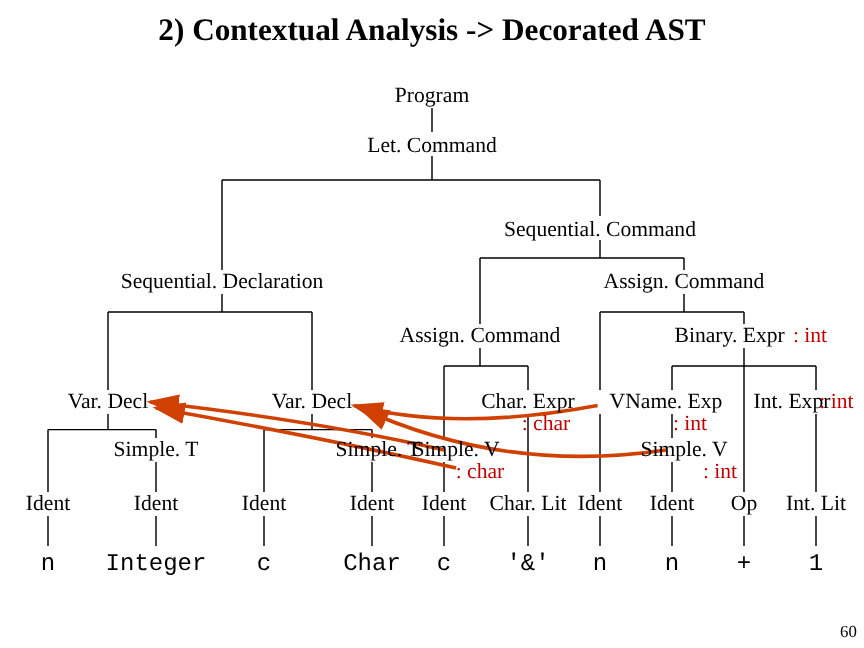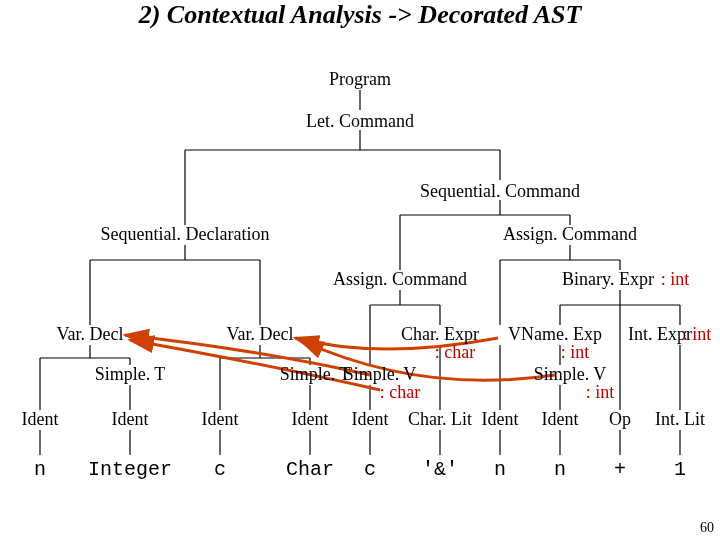--- a/index.html
+++ b/index.html
@@ -9,22 +9,21 @@
     height: 540px;
     font-family: "Times New Roman", serif;
     background: white;
     position: relative;
     overflow: hidden;
   }
   .title {
     font-size: 26px;
     font-weight: bold;
     text-align: center;
-    padding-top: 0;
-    font-style: italic;
+    padding-top: 10px;
   }
   svg {
     position: absolute;
     top: 0;
     left: 0;
   }
   .node {
     font-family: "Times New Roman", serif;
     font-size: 18px;
   }

